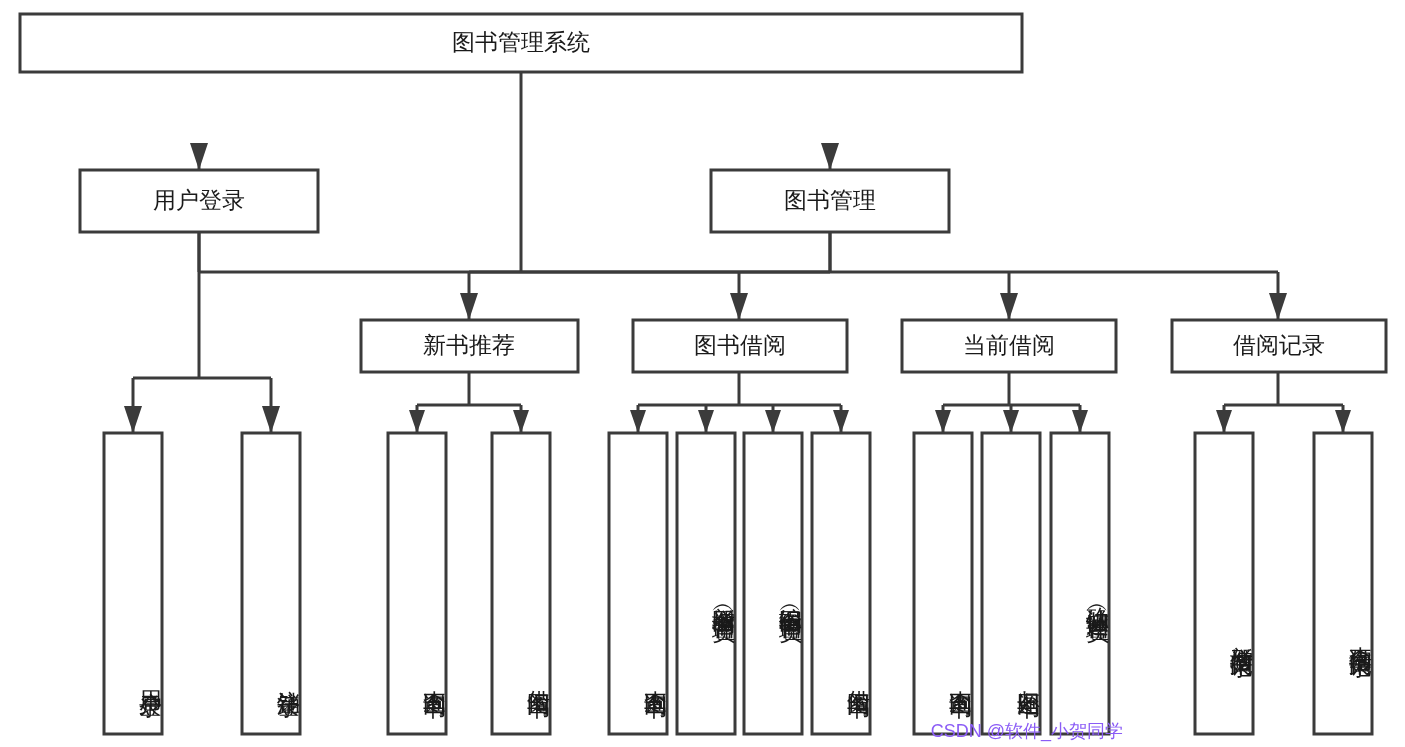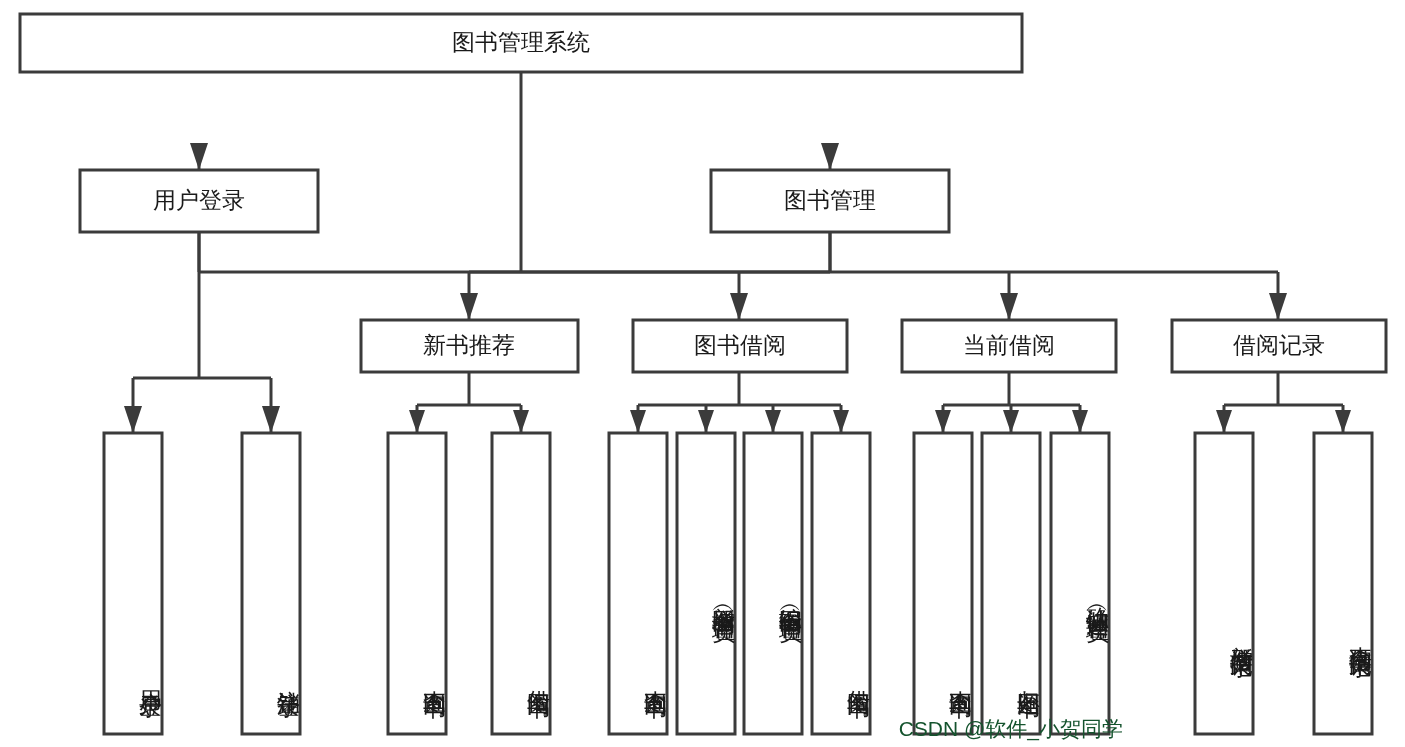--- a/index.html
+++ b/index.html
@@ -62,22 +62,22 @@
     white-space: nowrap;
     display: flex;
     align-items: flex-start;
     justify-content: center;
   }
   .watermark {
     position: absolute;
     right: 8px;
     bottom: 4px;
     font-family: "Liberation Sans", "DejaVu Sans", sans-serif;
-    font-size: 21px;
-    color: #14532d;
+    font-size: 18px;
+    color: #8b5cf6;
     white-space: nowrap;
     user-select: none;
   }
 </style>
 </head>
 <body>
 
 <div id="diagram-root">
 
   <svg class="flow" viewBox="0 0 1405 747" xmlns="http://www.w3.org/2000/svg">

